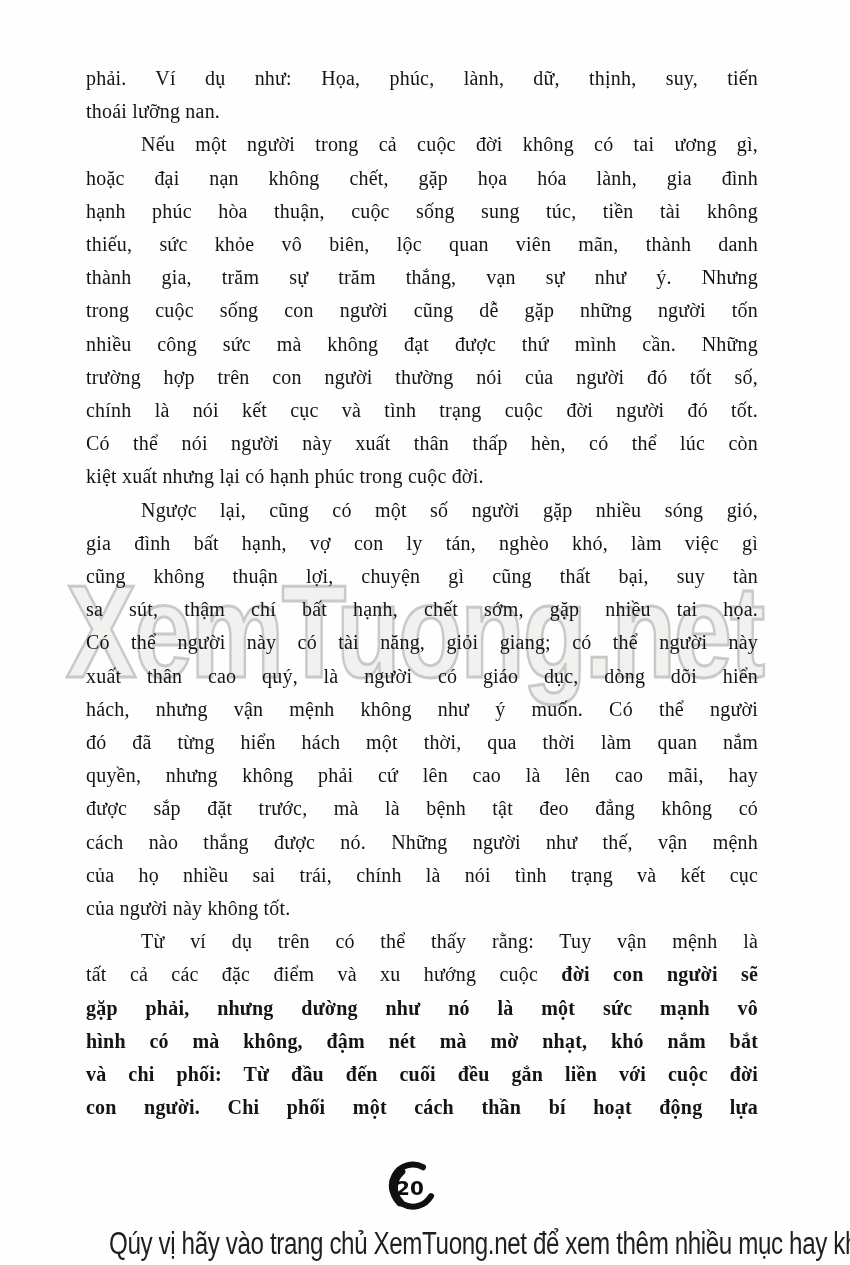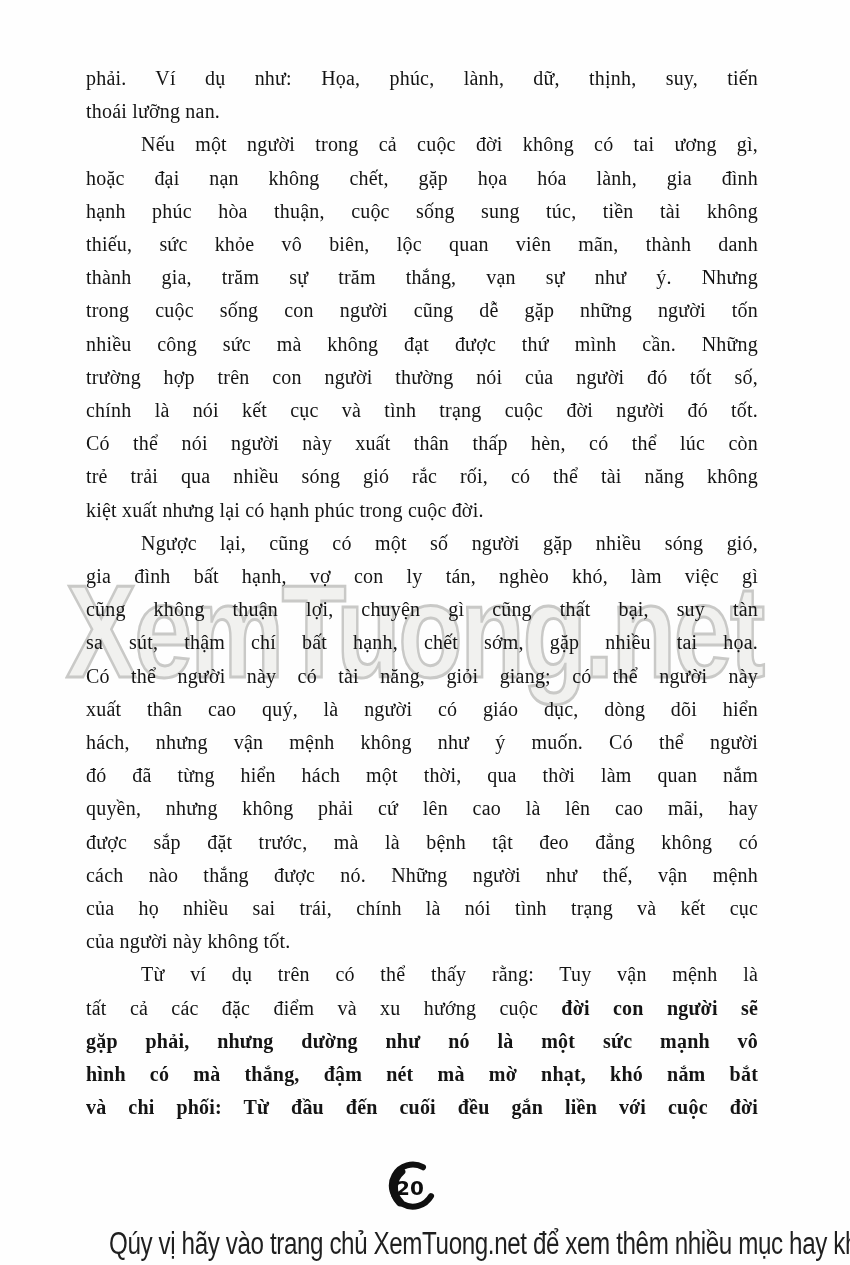--- a/index.html
+++ b/index.html
@@ -103,40 +103,40 @@
       <div class="line indent"><span>Nếu một người trong cả cuộc đời không có tai ương gì,</span></div>
       <div class="line"><span>hoặc đại nạn không chết, gặp họa hóa lành, gia đình</span></div>
       <div class="line"><span>hạnh phúc hòa thuận, cuộc sống sung túc, tiền tài không</span></div>
       <div class="line"><span>thiếu, sức khỏe vô biên, lộc quan viên mãn, thành danh</span></div>
       <div class="line"><span>thành gia, trăm sự trăm thắng, vạn sự như ý. Nhưng</span></div>
       <div class="line"><span>trong cuộc sống con người cũng dễ gặp những người tốn</span></div>
       <div class="line"><span>nhiều công sức mà không đạt được thứ mình cần. Những</span></div>
       <div class="line"><span>trường hợp trên con người thường nói của người đó tốt số,</span></div>
       <div class="line"><span>chính là nói kết cục và tình trạng cuộc đời người đó tốt.</span></div>
       <div class="line"><span>Có thể nói người này xuất thân thấp hèn, có thể lúc còn</span></div>
-      <div class="line"><span>trẻ trải qua nhiều sóng gió rắc rối, có thể tài năng không</span></div>
       <div class="line end"><span>kiệt xuất nhưng lại có hạnh phúc trong cuộc đời.</span></div>
       <div class="line indent"><span>Ngược lại, cũng có một số người gặp nhiều sóng gió,</span></div>
       <div class="line"><span>gia đình bất hạnh, vợ con ly tán, nghèo khó, làm việc gì</span></div>
       <div class="line"><span>cũng không thuận lợi, chuyện gì cũng thất bại, suy tàn</span></div>
       <div class="line"><span>sa sút, thậm chí bất hạnh, chết sớm, gặp nhiều tai họa.</span></div>
       <div class="line"><span>Có thể người này có tài năng, giỏi giang; có thể người này</span></div>
       <div class="line"><span>xuất thân cao quý, là người có giáo dục, dòng dõi hiển</span></div>
       <div class="line"><span>hách, nhưng vận mệnh không như ý muốn. Có thể người</span></div>
       <div class="line"><span>đó đã từng hiển hách một thời, qua thời làm quan nắm</span></div>
       <div class="line"><span>quyền, nhưng không phải cứ lên cao là lên cao mãi, hay</span></div>
       <div class="line"><span>được sắp đặt trước, mà là bệnh tật đeo đẳng không có</span></div>
       <div class="line"><span>cách nào thắng được nó. Những người như thế, vận mệnh</span></div>
       <div class="line"><span>của họ nhiều sai trái, chính là nói tình trạng và kết cục</span></div>
       <div class="line end"><span>của người này không tốt.</span></div>
       <div class="line indent"><span>Từ ví dụ trên có thể thấy rằng: Tuy vận mệnh là</span></div>
       <div class="line"><span>tất cả các đặc điểm và xu hướng cuộc </span><span class="b">đời con người sẽ</span></div>
       <div class="line"><span class="b">gặp phải, nhưng dường như nó là một sức mạnh vô</span></div>
-      <div class="line"><span class="b">hình có mà thắng, đậm nét mà mờ nhạt, khó nắm bắt</span></div>
+      <div class="line"><span class="b">hình có mà không, đậm nét mà mờ nhạt, khó nắm bắt</span></div>
       <div class="line"><span class="b">và chi phối: Từ đầu đến cuối đều gắn liền với cuộc đời</span></div>
+      <div class="line"><span class="b">con người. Chi phối một cách thần bí hoạt động lựa</span></div>
     </div>
 
   <div class="pagenum">
     <svg viewBox="0 0 55 55">
       <path d="M 40 8.5 A 21 21 0 1 0 45 38" fill="none" stroke="#101010" stroke-width="6" stroke-linecap="round" transform="rotate(-6 27 27)"></path>
       <path d="M 18 10.5 A 21 21 0 0 0 13.5 41" fill="none" stroke="#101010" stroke-width="8" stroke-linecap="round" transform="rotate(-6 27 27)"></path>
     </svg>
     <span class="num">20</span>
   </div>
 

